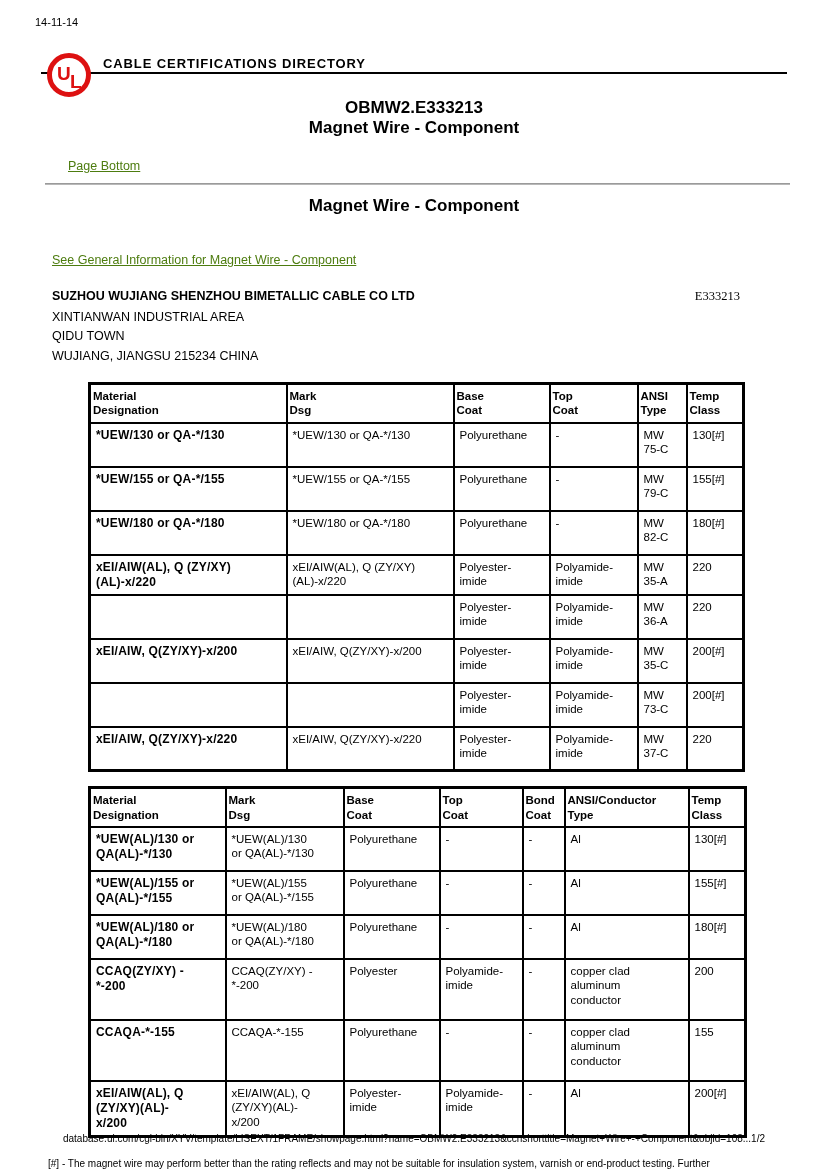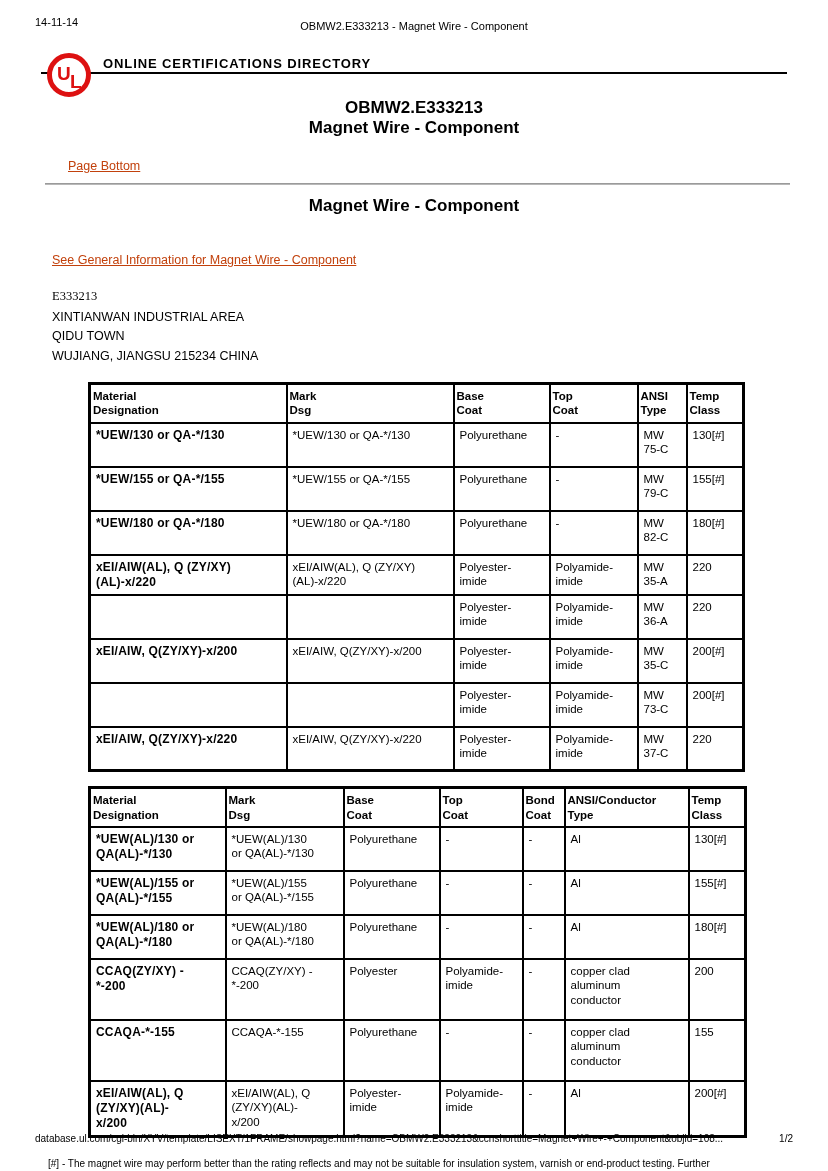--- a/index.html
+++ b/index.html
@@ -2,23 +2,23 @@
 <html><head>
 <meta charset="utf-8">
 <style>
   * { box-sizing: border-box; }
   html,body { margin:0; padding:0; }
   body {
     width:828px; height:1171px; position:relative; overflow:hidden;
     background:#fff; color:#000;
     font-family:"Liberation Sans", sans-serif;
   }
-  a { color:#c2410c; cursor:pointer; }
-
-  .print-header { position:relative; padding-top:20px; height:34px; font-size:11px; }
+  a { color:#4d7c0f; cursor:pointer; }
+
+  .print-header { position:relative; padding-top:12px; height:34px; font-size:11px; }
   .print-date { position:absolute; left:35px; top:16px; }
   .print-title { text-align:center; }
 
   .masthead { position:relative; margin:14px 41px 0 41px; height:26px; border-bottom:2px solid #000; }
   .ul-logo { position:absolute; left:5px; top:4px; width:46px; height:46px; z-index:2; }
   .masthead-title {
     position:absolute; left:62px; bottom:1px;
     font-size:13px; font-weight:bold; letter-spacing:0.9px; white-space:nowrap;
   }
 
@@ -45,41 +45,40 @@
   table.cert td { font-size:11.5px; text-align:left; vertical-align:top; padding:4px 5px; line-height:1.25; }
   table.cert td.mat { font-weight:bold; font-size:12px; letter-spacing:0.2px; }
   tr.h36 { height:36px; } tr.h40 { height:44px; } tr.h46 { height:32px; }
   tr.h50 { height:50px; } tr.h54 { height:61px; }
 
   .footnotes { margin:19px 60px 0 48px; font-size:10px; line-height:1.32; }
   .footnote-x { margin-top:14px; }
 
   .page-footer {
     position:absolute; top:1133px; left:0; right:0;
-    padding:0 35px; display:flex; justify-content:space-between;
+    padding:0 35px; display:flex; justify-content:center;
     font-size:10px; white-space:nowrap;
   }
 </style>
 </head>
 <body>
 
 <div class="print-header">
   <span class="print-date">14-11-14</span>
-  <div class="print-title">OBMW2.E333213 - Magnet Wire - Component</div>
 </div>
 
 <div class="masthead">
   <span class="ul-logo">
     <svg width="46" height="46" viewBox="0 0 46 46">
       <circle cx="23" cy="23" r="19.5" fill="#ffffff" stroke="#dd1111" stroke-width="5"></circle>
       <text x="11" y="28" font-size="19" font-weight="bold" fill="#dd1111" font-family="Liberation Sans, sans-serif">U</text>
       <text x="24" y="36" font-size="19" font-weight="bold" fill="#dd1111" font-family="Liberation Sans, sans-serif">L</text>
     </svg>
   </span>
-  <span class="masthead-title">ONLINE CERTIFICATIONS DIRECTORY</span>
+  <span class="masthead-title">CABLE CERTIFICATIONS DIRECTORY</span>
 </div>
 
 <div class="doc-title">
   <div>OBMW2.E333213</div>
   <div>Magnet Wire - Component</div>
 </div>
 
 <div class="page-bottom">
   <a href="#">Page Bottom</a>
 </div>
@@ -87,20 +86,21 @@
 <hr class="rule">
 
 <div class="section-title">Magnet Wire - Component</div>
 
 <div class="gen-info">
   <a href="#">See General Information for Magnet Wire - Component</a>
 </div>
 
 <div class="company">
   <div class="company-top">
+    <span class="company-name">SUZHOU WUJIANG SHENZHOU BIMETALLIC CABLE CO LTD</span>
     <span class="file-number">E333213</span>
   </div>
   <div class="addr">
     <div>XINTIANWAN INDUSTRIAL AREA</div>
     <div>QIDU TOWN</div>
     <div>WUJIANG, JIANGSU 215234 CHINA</div>
   </div>
 </div>
 
 <table class="cert">

